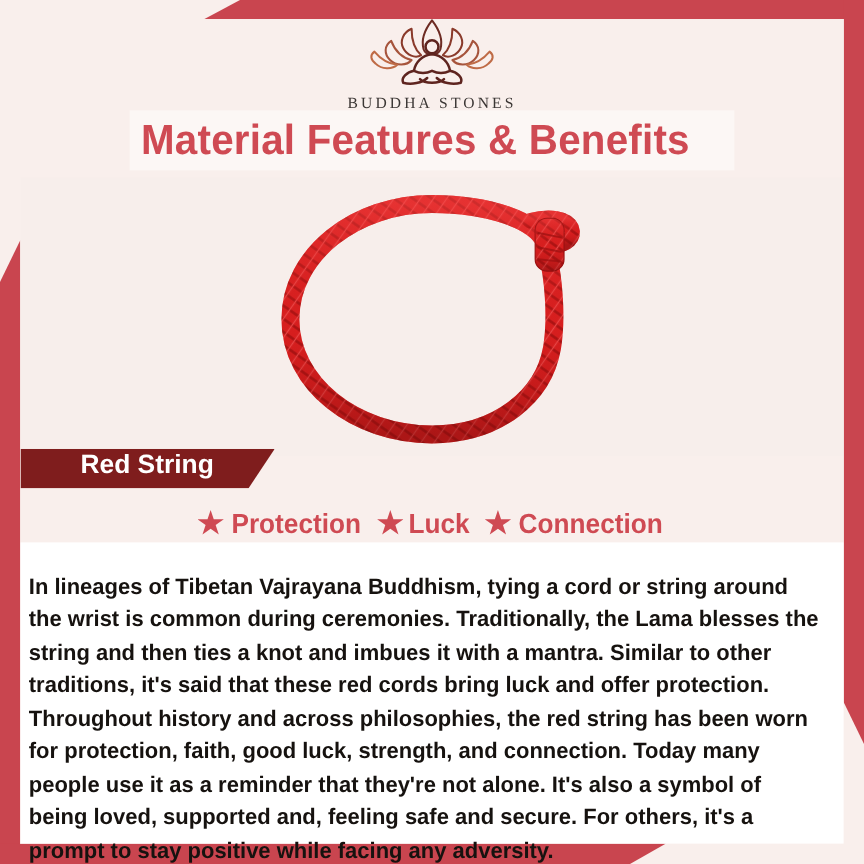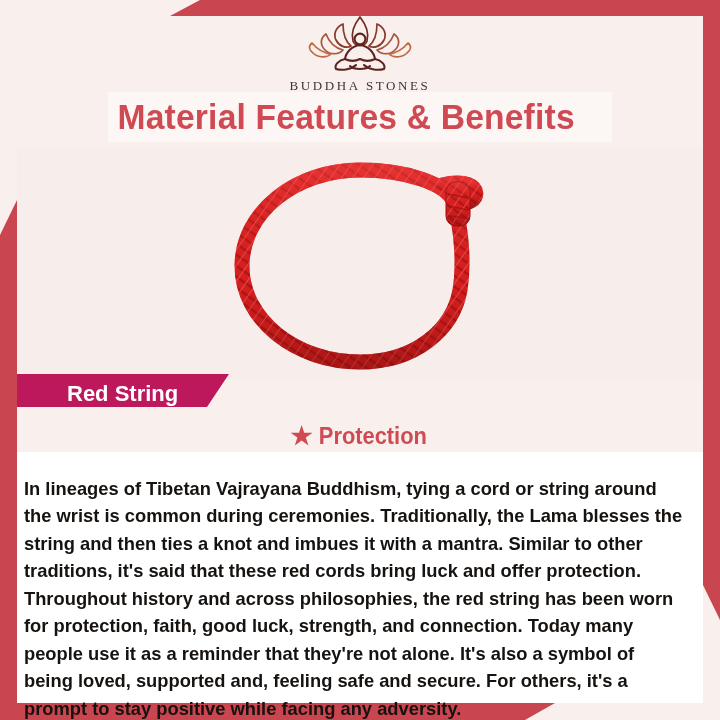--- a/index.html
+++ b/index.html
@@ -127,24 +127,24 @@
     transform: translateX(-50%);
   }
 
   
   .label-banner {
     position: absolute;
     top: 374px;
     left: 17px;
     width: 212px;
     height: 33px;
-    background: #be185d;
+    background: #7f1d1d;
     clip-path: polygon(0 0, 212px 0, 190px 33px, 0 33px);
     display: flex;
-    align-items: flex-end;
+    align-items: flex-start;
     z-index: 4;
   }
   .label-text {
     font-family: "Liberation Sans Narrow", "Liberation Sans", sans-serif;
     font-size: 22px;
     font-weight: bold;
     color: #ffffff;
     padding-left: 50px;
     white-space: nowrap;
   }
@@ -293,18 +293,26 @@
 
   <div class="label-banner">
     <span class="label-text">Red String</span>
   </div>
 
   <div class="features-row">
     <div class="feature">
       <span class="star-icon"></span>
       <span class="feature-label">Protection</span>
     </div>
+    <div class="feature">
+      <span class="star-icon"></span>
+      <span class="feature-label">Luck</span>
+    </div>
+    <div class="feature">
+      <span class="star-icon"></span>
+      <span class="feature-label">Connection</span>
+    </div>
   </div>
 
   <div class="body-block"></div>
   <p class="body-copy">In lineages of Tibetan Vajrayana Buddhism, tying a cord or string around the wrist is common during ceremonies. Traditionally, the Lama blesses the string and then ties a knot and imbues it with a mantra. Similar to other traditions, it's said that these red cords bring luck and offer protection. Throughout history and across philosophies, the red string has been worn for protection, faith, good luck, strength, and connection. Today many people use it as a reminder that they're not alone. It's also a symbol of being loved, supported and, feeling safe and secure. For others, it's a prompt to stay positive while facing any adversity.</p>
 
 </div>
 
 </body></html>

